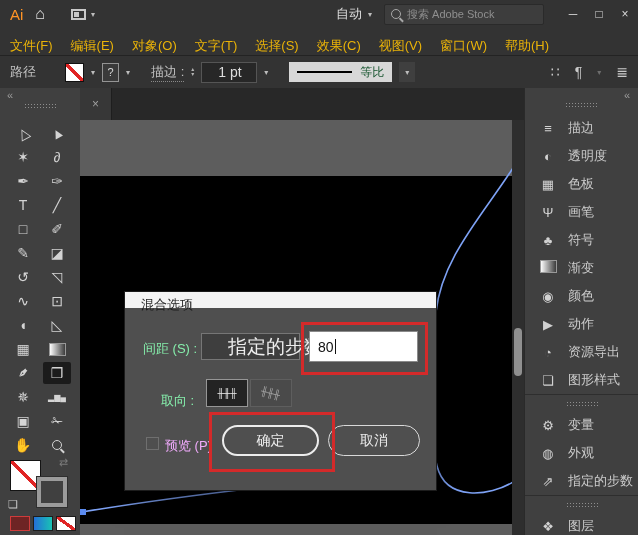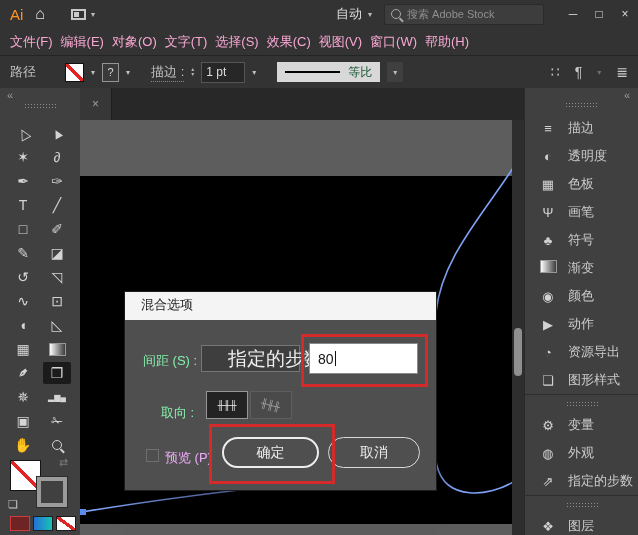--- a/index.html
+++ b/index.html
@@ -21,37 +21,37 @@
           border:1px solid #2a2a2a;border-radius:2px;padding:0 6px;color:#8f8f8f;font-size:11px;overflow:hidden;white-space:nowrap}
   .mag{width:8px;height:8px;border:1.5px solid #a8a8a8;border-radius:50%;position:relative;flex:none;display:inline-block}
   .mag::after{content:"";position:absolute;width:5px;height:1.5px;background:#a8a8a8;
               right:-4px;bottom:-2px;transform:rotate(45deg)}
   .winbtns{display:flex;margin-left:4px}
   .wbtn{width:26px;height:28px;display:flex;align-items:center;justify-content:center;
         color:#d8d8d8;font-size:12px}
 
   
   .menubar{position:absolute;left:0;top:28px;right:0;height:27px;background:#333;
-           border-bottom:1px solid #232323;display:flex;align-items:center;padding-left:10px;gap:8px;
-           font-size:13px;color:#f9a8d4}
+           border-bottom:1px solid #232323;display:flex;align-items:flex-end;padding-left:10px;gap:18px;
+           font-size:13px;color:#eab308}
   .menu-item{white-space:nowrap}
 
   
   .optionsbar{position:absolute;left:0;top:56px;right:0;height:32px;background:#333;
               border-bottom:1px solid #1f1f1f;display:flex;align-items:center;padding:0 10px;gap:7px;
               font-size:13px;color:#c3c3c3}
   .ob-ctx{margin-right:22px}
   .swatch-none{width:17px;height:17px;background:#fff;border:1px solid #111;
      background-image:linear-gradient(to top right,transparent 44%,#e02424 44%,#e02424 56%,transparent 56%)}
   .ob-q{width:15px;height:17px;background:#3a3a3a;border:1px solid #949494;color:#d8d8d8;
         display:flex;align-items:center;justify-content:center;font-size:11px}
   .ob-stroke-label{border-bottom:1px dotted #8a8a8a;margin-left:14px}
   .stepper{display:flex;flex-direction:column;line-height:5px;font-size:6px;color:#b5b5b5}
-  .ob-val{width:38px;height:19px;background:#272727;border:1px solid #555;color:#ddd;font-size:12px;
-          display:flex;align-items:center;padding-left:4px}
+  .ob-val{width:38px;height:19px;background:#272727;border:1px solid #555;color:#ddd;font-size:14px;
+          display:flex;align-items:center;padding-left:16px}
   .profile{display:flex;align-items:center;height:20px;background:#d8d8d8;padding:0 8px;gap:8px;margin-left:14px}
   .profile-line{width:55px;height:2px;background:#000}
   .profile-label{color:#14532d;font-size:12px}
   .chevbox{width:16px;height:20px;background:#3f3f3f;display:flex;align-items:center;justify-content:center}
   .ob-right{margin-left:auto;display:flex;align-items:center;gap:15px;font-size:14px;color:#c9c9c9}
   .dim{color:#6d6d6d}
 
   
   .toolbox{position:absolute;left:0;top:88px;width:80px;bottom:0;background:#404040;
            border-right:1px solid #2a2a2a}
@@ -104,21 +104,21 @@
   .rp-head .collapse{position:absolute;right:8px;top:1px}
   .rp-head .grip{position:absolute;left:40px;top:14px}
   .prow{display:flex;align-items:center;height:28px;padding-left:12px;gap:9px;
         color:#cbcbcb;font-size:13px}
   .picon{width:22px;text-align:center;font-size:13px;color:#d2d2d2;flex:none}
   .pdiv{height:16px;border-top:1px solid #2e2e2e;display:flex;align-items:center;justify-content:center}
 
   
   .dialog{position:absolute;left:124px;top:291px;width:311px;height:198px;background:#4f4f4f;
           border:1px solid #1c1c1c;box-shadow:0 8px 24px rgba(0,0,0,.55);z-index:10}
-  .dlg-title{height:28px;background:#f4f4f4;color:#1e1e1e;font-size:13px;line-height:26px;padding-left:16px}
+  .dlg-title{height:16px;background:#f4f4f4;color:#1e1e1e;font-size:13px;line-height:26px;padding-left:16px}
   .dlg-body{position:relative;height:172px}
   .dlg-label{position:absolute;color:#86efac;font-size:13px}
   .lbl-spacing{left:18px;top:32px}
   .dropdown{position:absolute;left:76px;top:25px;width:99px;height:27px;background:#3e3e3e;
             border:1px solid #767676;display:flex;align-items:center;box-sizing:border-box}
   .dd-text{flex:1;padding-left:26px;color:#ededed;font-size:19px;font-weight:normal;white-space:nowrap}
   .dd-chev{padding-right:6px;color:#cfcfcf;font-size:9px}
   .steps-input{position:absolute;left:184px;top:23px;width:109px;height:31px;background:#fff;
                border:1px solid #8a8a8a;box-sizing:border-box;display:flex;align-items:center;
                padding-left:8px;color:#111;font-size:14px}

